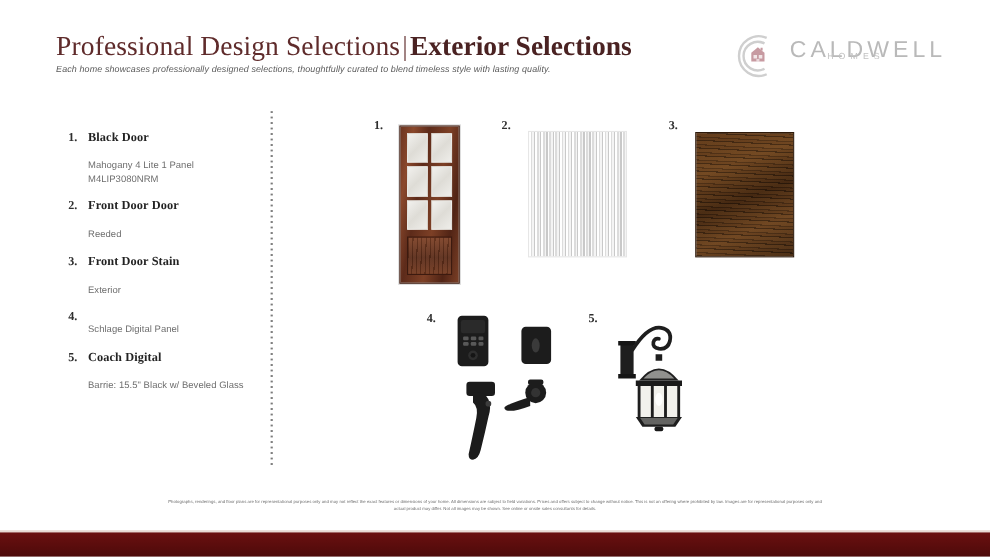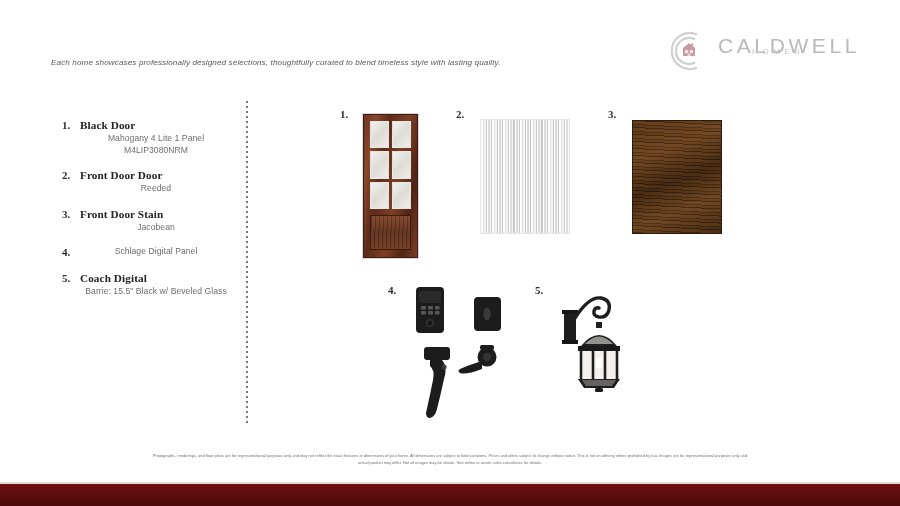--- a/index.html
+++ b/index.html
@@ -106,23 +106,22 @@
     font-weight: 700;
     font-size: 11.2px;
     color: #232323;
     line-height: 14px;
     letter-spacing: .1px;
   }
   .sel-desc {
     font-size: 8.6px;
     color: #6d6d6d;
     line-height: 11.6px;
-    margin-top: 1px;
+    margin-top: 13px;
     letter-spacing: .05px;
-    text-align: center;
   }
 
   
   .panel { position: absolute; left: 0; top: 0; width: 900px; height: 506px; }
   .fig { position: absolute; }
   .fig-num {
     position: absolute;
     font-family: "Liberation Serif", serif;
     font-weight: 700;
     font-size: 11px;
@@ -218,20 +217,23 @@
     position: absolute;
     left: 0; bottom: 22px;
     width: 900px; height: 2px;
     background: #e8d9d3;
   }
 </style>
 </head>
 <body>
 
 <div class="header">
+  <div class="title">
+    <span class="title-light">Professional Design Selections</span><span class="title-pipe">|</span><span class="title-bold">Exterior Selections</span>
+  </div>
   <div class="subtitle">Each home showcases professionally designed selections, thoughtfully curated to blend timeless style with lasting quality.</div>
 
   <div class="logo">
     <div class="logo-mark">
       <svg width="48" height="48" viewBox="0 0 48 48">
         <path d="M33 7.5 A18 18 0 1 0 33 40.5" fill="none" stroke="#cfcfcf" stroke-width="2.2"></path>
         <path d="M31 12.5 A13 13 0 1 0 31 35.5" fill="none" stroke="#cfcfcf" stroke-width="2.2"></path>
         <g transform="translate(19,16)">
           <path d="M0 5 L6 0 L12 5 L12 13 L0 13 Z" fill="#c79aa1"></path>
           <rect x="2" y="7" width="3.2" height="3.2" fill="#ffffff" opacity=".75"></rect>
@@ -263,21 +265,21 @@
     <div class="sel-body">
       <div class="sel-title">Front Door Door</div>
       <div class="sel-desc">Reeded</div>
     </div>
   </div>
 
   <div class="sel-item">
     <div class="sel-num">3.</div>
     <div class="sel-body">
       <div class="sel-title">Front Door Stain</div>
-      <div class="sel-desc">Jacobean</div>
+      <div class="sel-desc">Exterior</div>
     </div>
   </div>
 
   <div class="sel-item">
     <div class="sel-num">4.</div>
     <div class="sel-body">
       <div class="sel-desc">Schlage Digital Panel</div>
     </div>
   </div>
 

